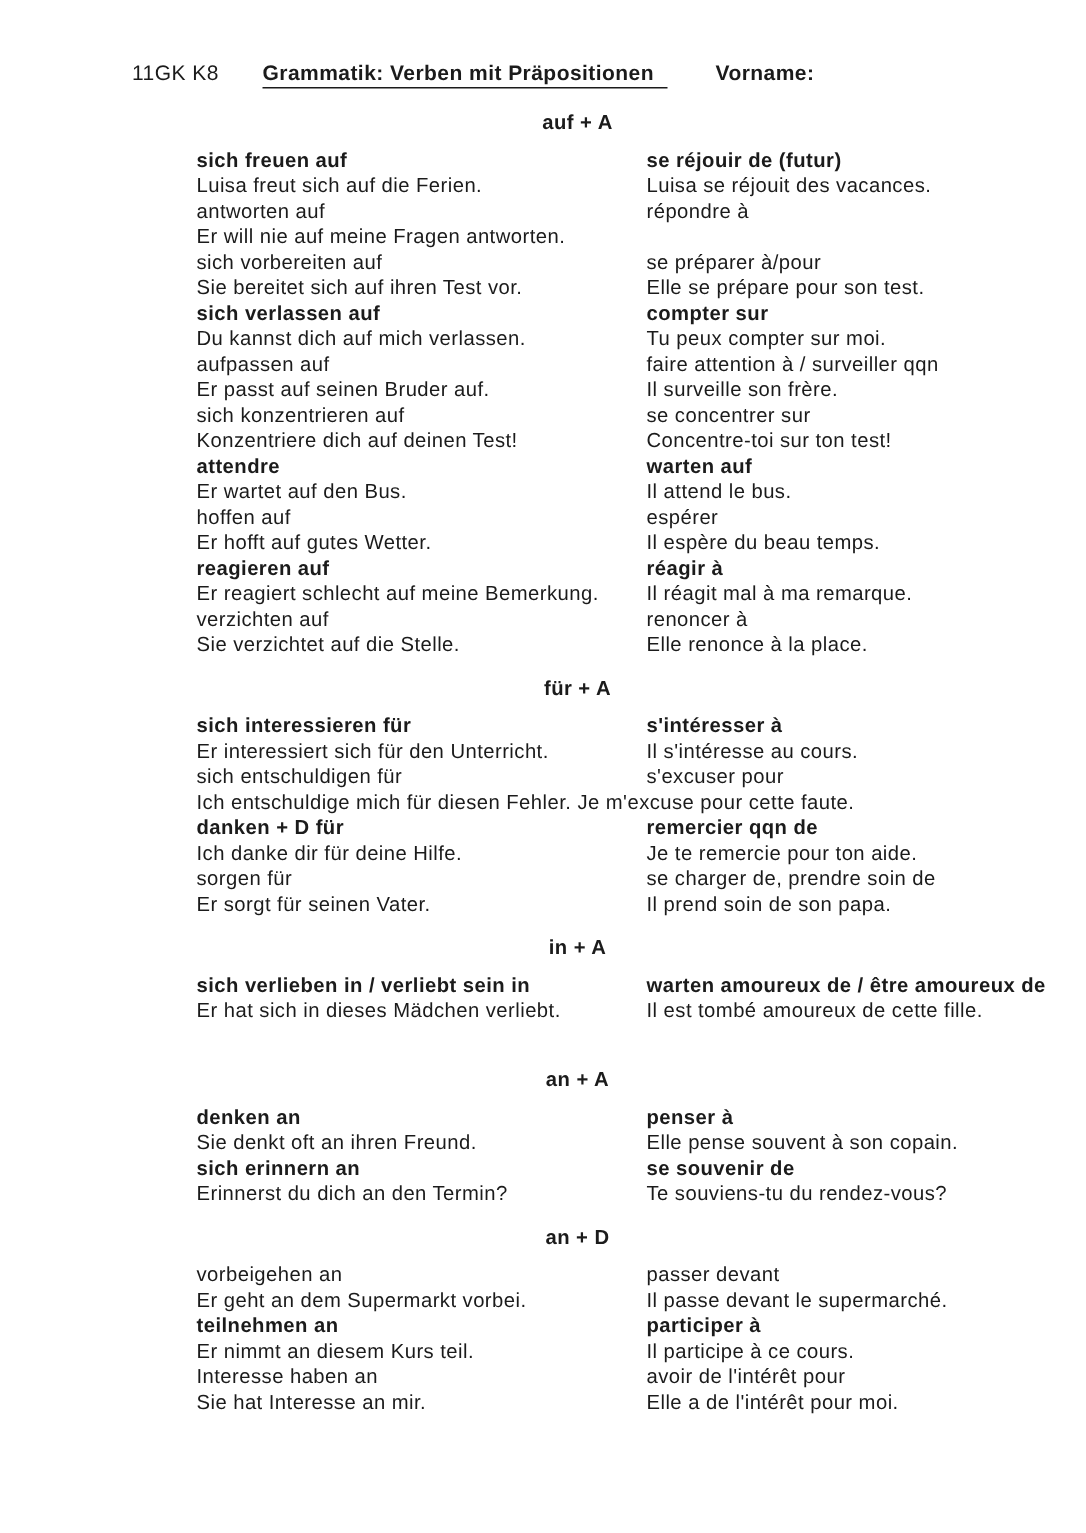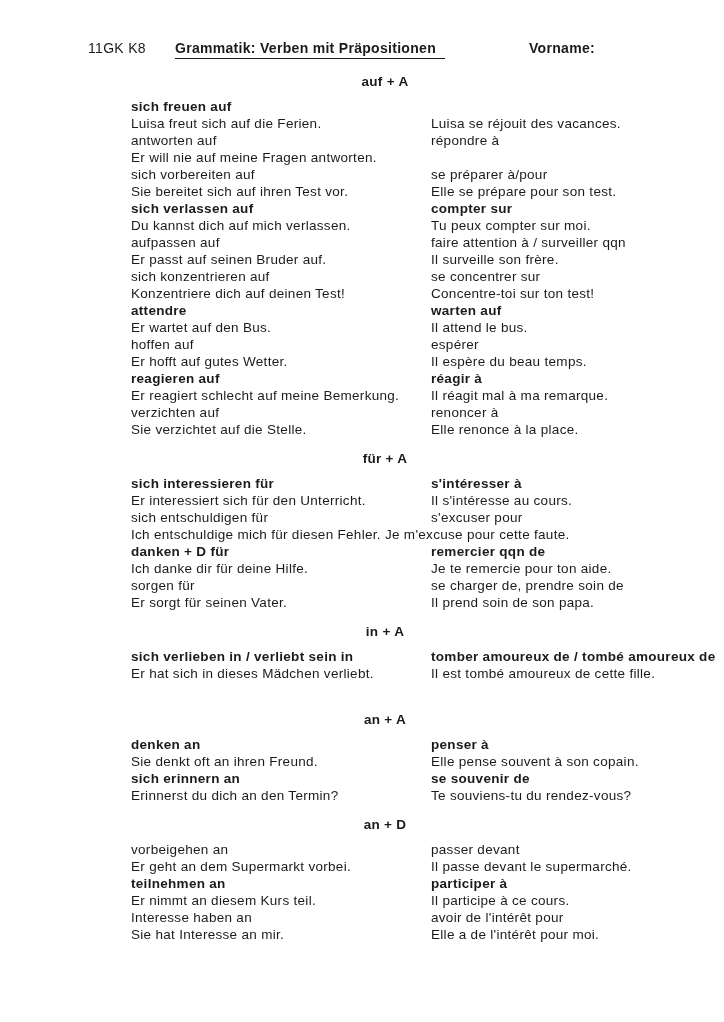--- a/index.html
+++ b/index.html
@@ -24,21 +24,21 @@
     white-space: nowrap;
     margin-bottom: 14px;
   }
   .course-code { width: 87px; flex: 0 0 auto; }
   .worksheet-title {
     font-weight: bold;
     border-bottom: 1.5px solid #1b1b1b;
     padding-right: 9px;
     padding-bottom: 1px;
   }
-  .name-label { font-weight: bold; margin-left: 84px; }
+  .name-label { font-weight: bold; margin-left: 32px; }
   .section-heading { font-weight: bold; margin: 12px 0 8px 0; text-align: center; }
   .row {
     display: grid;
     grid-template-columns: 300px 1fr;
     min-height: 17px;
     margin-left: 43px;
   }
   .row.bold .cell { font-weight: bold; }
   .cell { white-space: nowrap; }
   .cell.full { grid-column: 1 / -1; }
@@ -50,20 +50,21 @@
   <header class="doc-header">
     <span class="course-code">11GK K8</span>
     <span class="worksheet-title">Grammatik: Verben mit Präpositionen</span>
     <span class="name-label">Vorname:</span>
   </header>
   <div>
       <section class="verb-section">
         <div class="section-heading">auf + A</div>
         <div class="row bold">
           <div class="cell de">sich freuen auf</div>
+          <div class="cell fr">se réjouir de (futur)</div>
         </div>
         <div class="row">
           <div class="cell de">Luisa freut sich auf die Ferien.</div>
           <div class="cell fr">Luisa se réjouit des vacances.</div>
         </div>
         <div class="row">
           <div class="cell de">antworten auf</div>
           <div class="cell fr">répondre à</div>
         </div>
         <div class="row">
@@ -165,21 +166,21 @@
         </div>
         <div class="row">
           <div class="cell de">Er sorgt für seinen Vater.</div>
           <div class="cell fr">Il prend soin de son papa.</div>
         </div>
       </section>
       <section class="verb-section">
         <div class="section-heading">in + A</div>
         <div class="row bold">
           <div class="cell de">sich verlieben in / verliebt sein in</div>
-          <div class="cell fr">tomber amoureux de / tombé amoureux de</div>
+          <div class="cell fr">warten amoureux de / être amoureux de</div>
         </div>
         <div class="row">
           <div class="cell de">Er hat sich in dieses Mädchen verliebt.</div>
           <div class="cell fr">Il est tombé amoureux de cette fille.</div>
         </div>
         <div class="row">
           <div class="cell de"></div>
           <div class="cell fr"></div>
         </div>
       </section>

